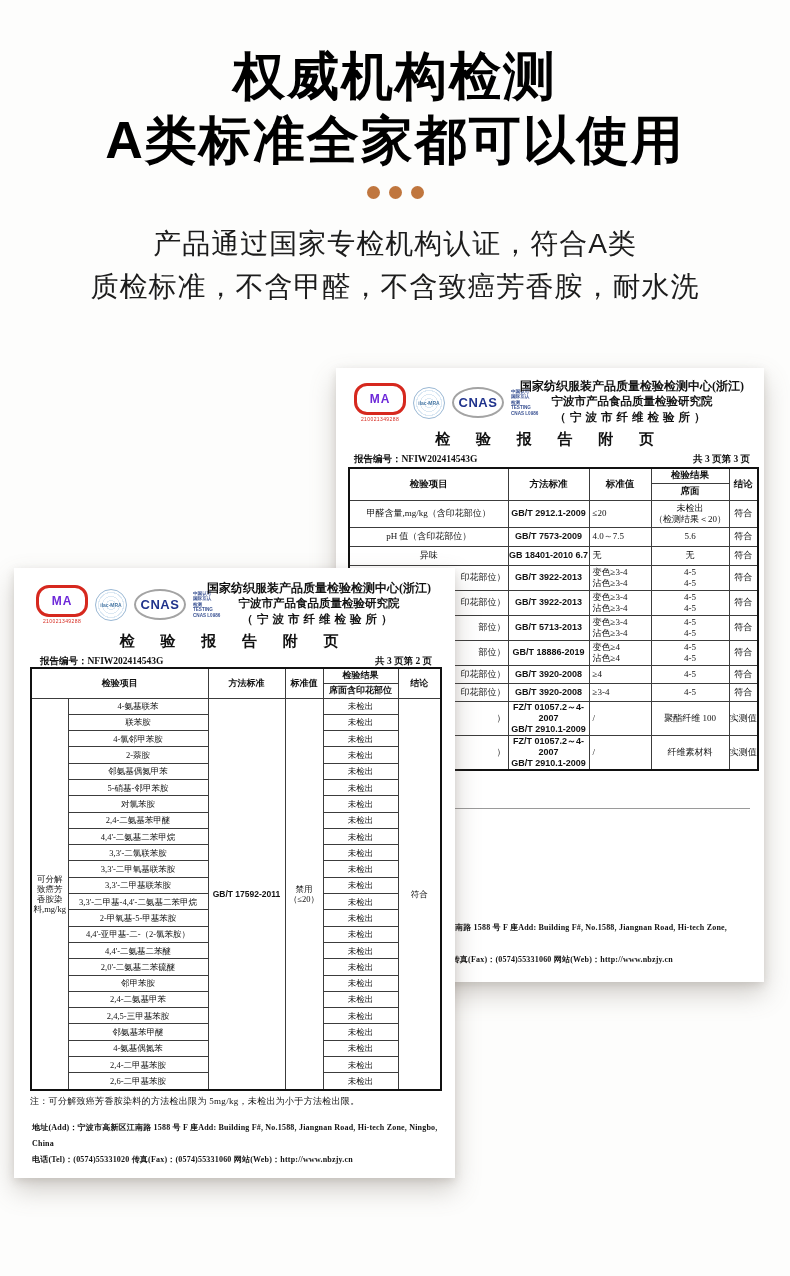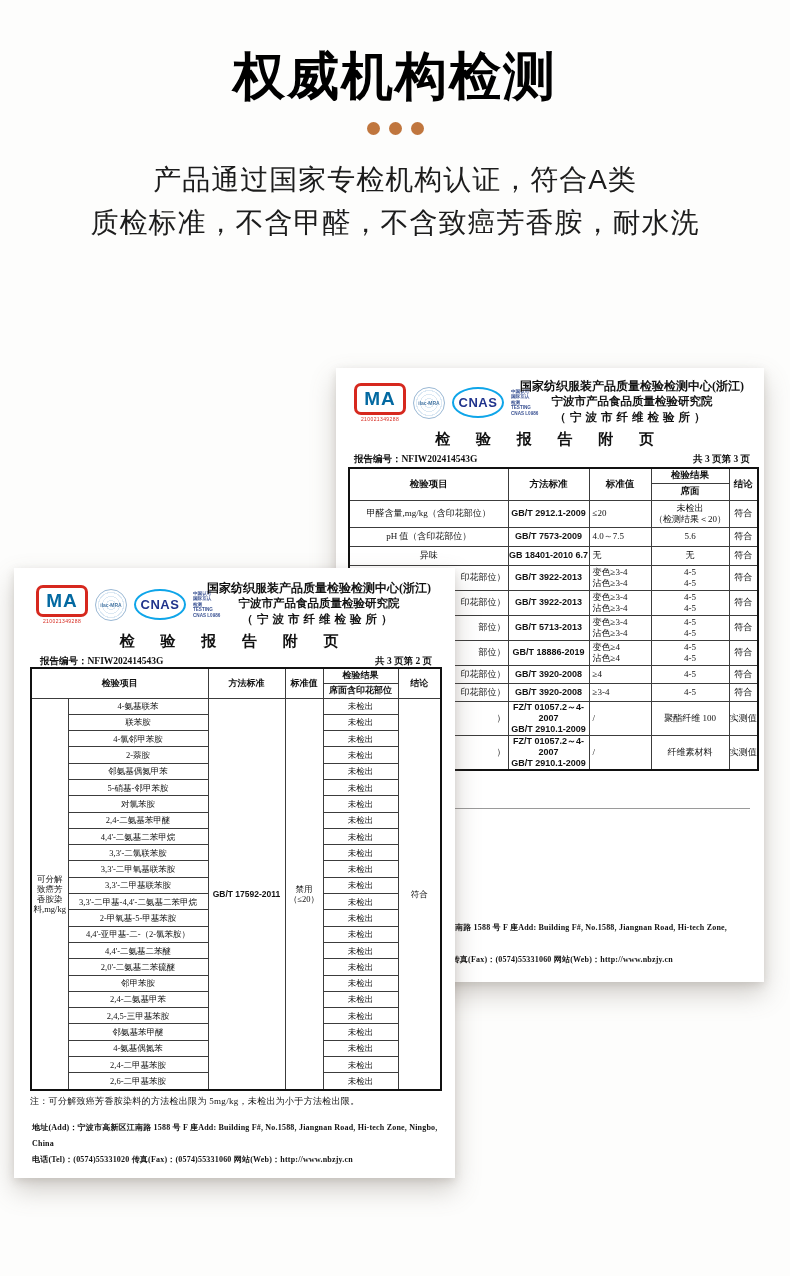--- a/index.html
+++ b/index.html
@@ -16,29 +16,29 @@
   
   .report{position:absolute;background:#fff;color:#111;
           box-shadow:0 12px 24px rgba(110,100,90,.30),0 3px 8px rgba(110,100,90,.18);
           font-family:"Liberation Serif","DejaVu Serif",serif;}
   .back{left:336px;top:368px;width:428px;height:614px;z-index:1;}
   .front{left:14px;top:568px;width:441px;height:610px;z-index:2;}
   .abs{position:absolute;}
   
   .logos{display:flex;align-items:center;gap:7px;}
   .cma-wrap{text-align:center;}
-  .cma-box{width:46px;height:26px;border:3px solid #d6281e;border-radius:7px;color:#0369a1;
-           font-weight:900;font-size:19px;line-height:26px;text-align:center;
+  .cma-box{width:46px;height:26px;border:3px solid #d6281e;border-radius:13px;color:#6d28d9;
+           font-weight:900;font-size:12px;line-height:26px;text-align:center;
            font-family:"Liberation Sans",sans-serif;letter-spacing:1px;}
   .cma-num{font-size:5px;color:#d6281e;letter-spacing:.4px;margin-top:1px;font-family:"Liberation Sans",sans-serif;}
   .ilac{width:30px;height:30px;border-radius:50%;border:1.5px solid #9ab8d4;color:#4a79a5;
         font-size:5px;display:flex;align-items:center;justify-content:center;font-weight:bold;
         background:repeating-radial-gradient(circle at 50% 50%, #dce9f4 0 1px, #ffffff 1px 4px);
         font-family:"Liberation Sans",sans-serif;}
-  .cnas{width:48px;height:27px;border:2px solid #0ea5e9;border-radius:50%;color:#20338c;
+  .cnas{width:48px;height:27px;border:2px solid #a3a3a3;border-radius:50%;color:#20338c;
         font-weight:900;font-size:13px;display:flex;align-items:center;justify-content:center;
         font-family:"Liberation Sans",sans-serif;letter-spacing:.5px;}
   .accred{font-size:4.6px;line-height:5.6px;color:#3c5494;white-space:pre-line;text-align:left;
           font-family:"Liberation Sans",sans-serif;font-weight:bold;}
   
   .agency{text-align:center;font-weight:bold;}
   .agency .a1{font-size:12px;line-height:16px;}
   .agency .a2{font-size:11.5px;line-height:15px;}
   .agency .a3{font-size:11.5px;line-height:16px;letter-spacing:4px;}
   .rpt-title{left:0;width:100%;text-align:center;font-size:15px;font-weight:bold;letter-spacing:11px;}
@@ -60,20 +60,21 @@
   .r26 td{height:26px;} .r18 td{height:18px;} .r24 td{height:24px;} .r17 td{height:17px;}
   .sep{border-top:1.5px solid #9a9a9a;}
   .note{font-size:9px;letter-spacing:.3px;}
   .foot{font-size:8px;line-height:16px;font-weight:bold;letter-spacing:.2px;}
 </style>
 </head>
 <body>
 
 <div class="hero">
   <h1 class="t1">权威机构检测</h1>
+  <h1>A类标准全家都可以使用</h1>
   <div class="dots">
     <i style="background:#c0763e"></i>
     <i style="background:#c0763e"></i>
     <i style="background:#c0763e"></i>
   </div>
   <p class="p1">产品通过国家专检机构认证，符合A类</p>
   <p>质检标准，不含甲醛，不含致癌芳香胺，耐水洗</p>
 </div>
 
 <div class="report back">

